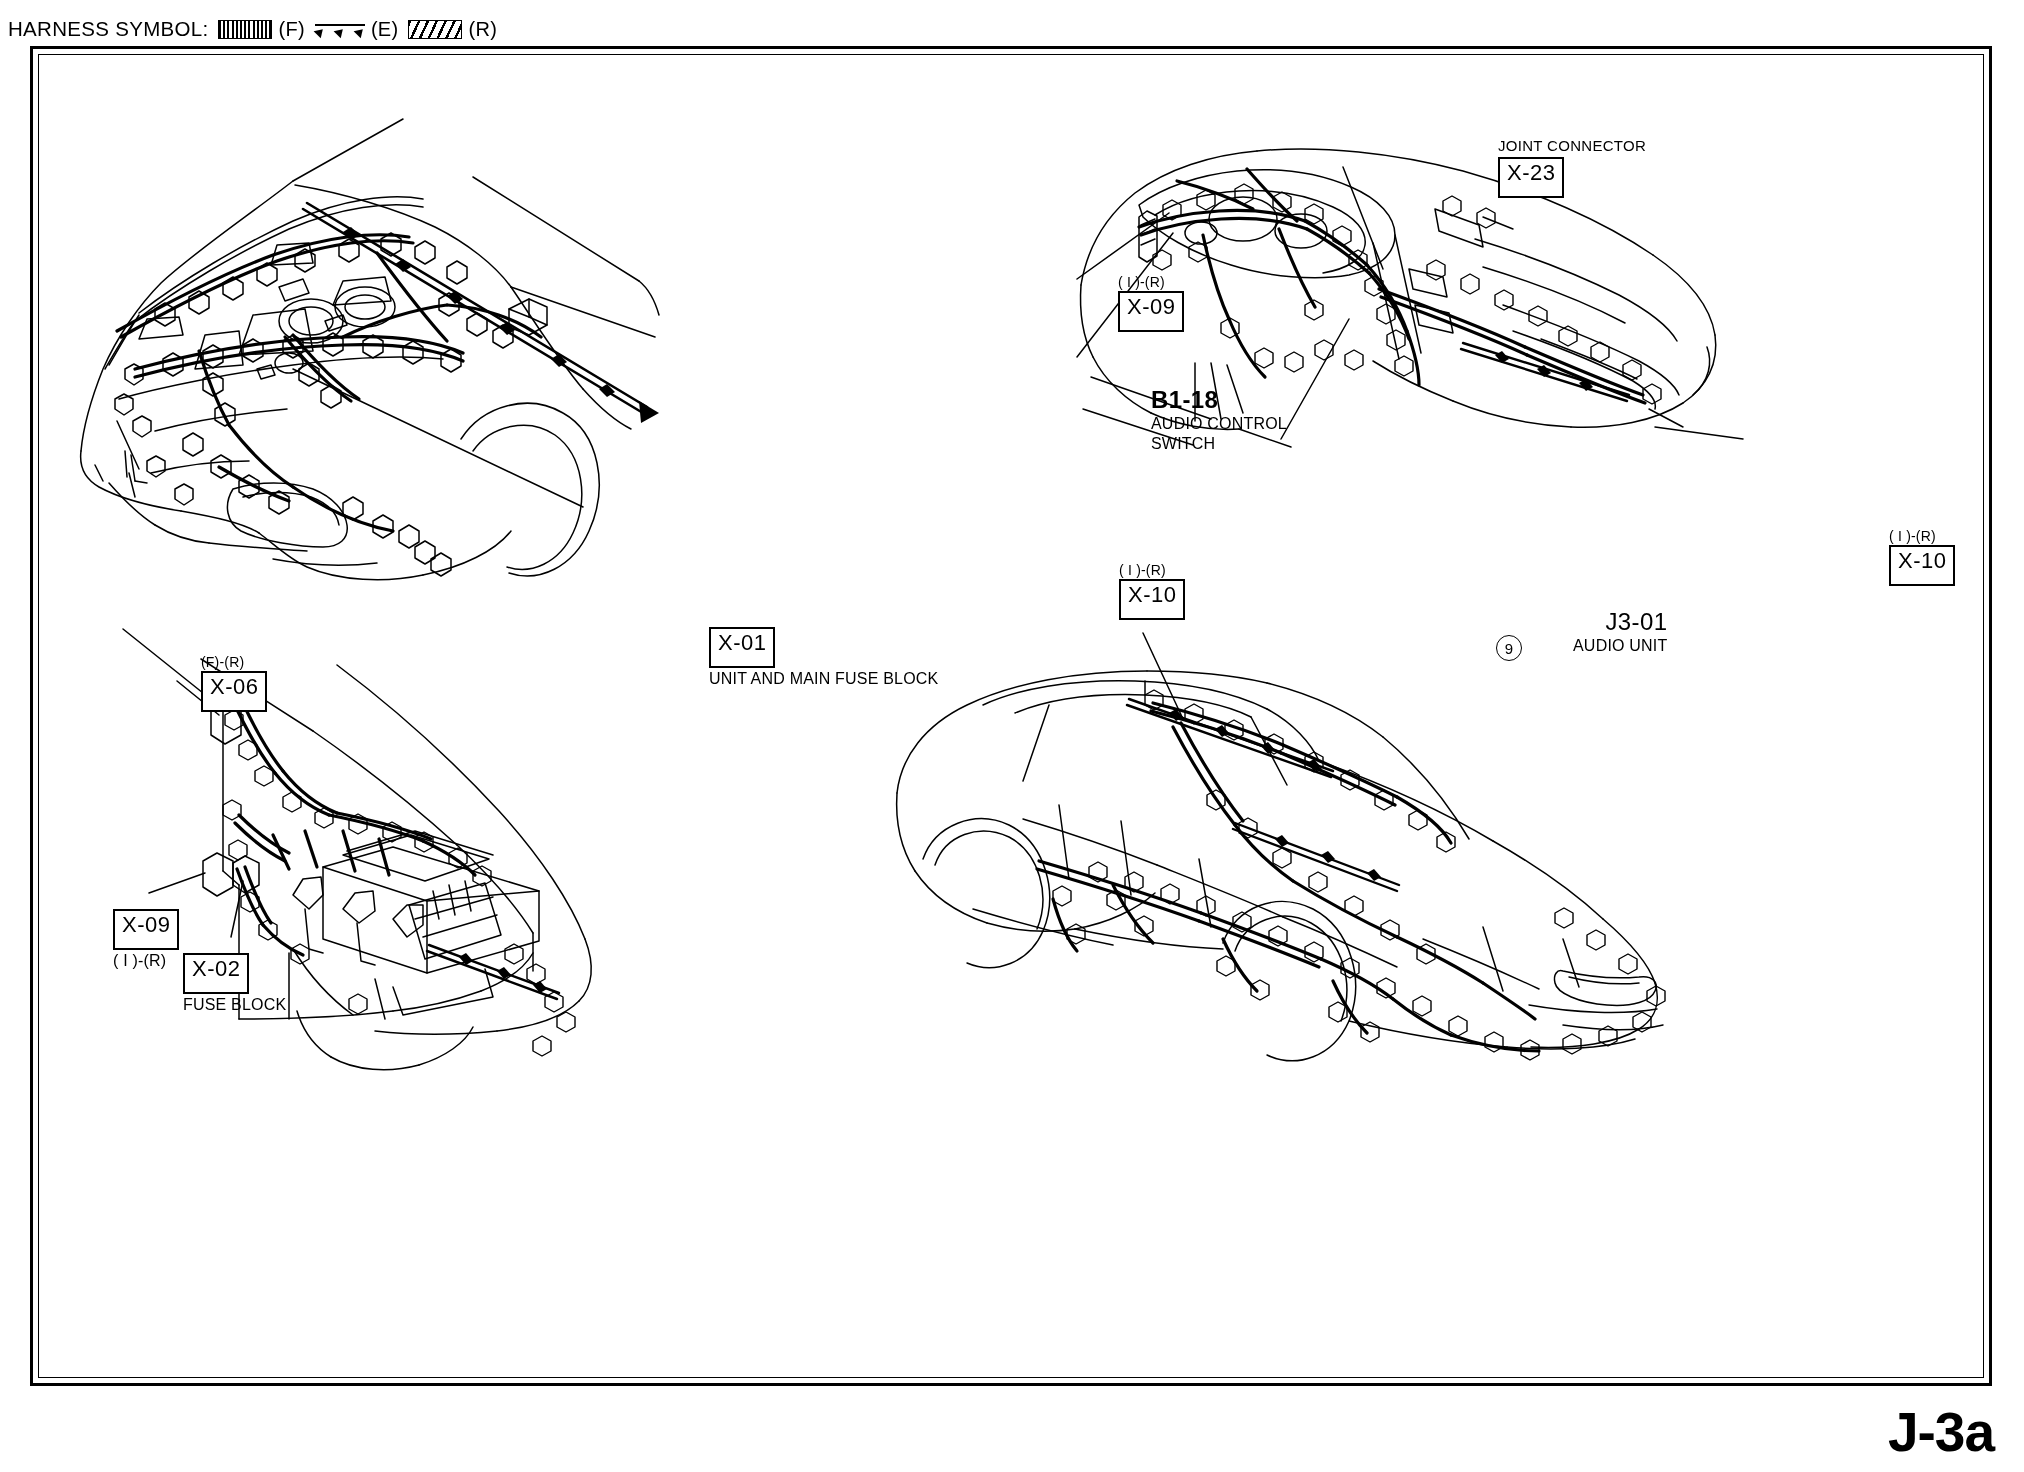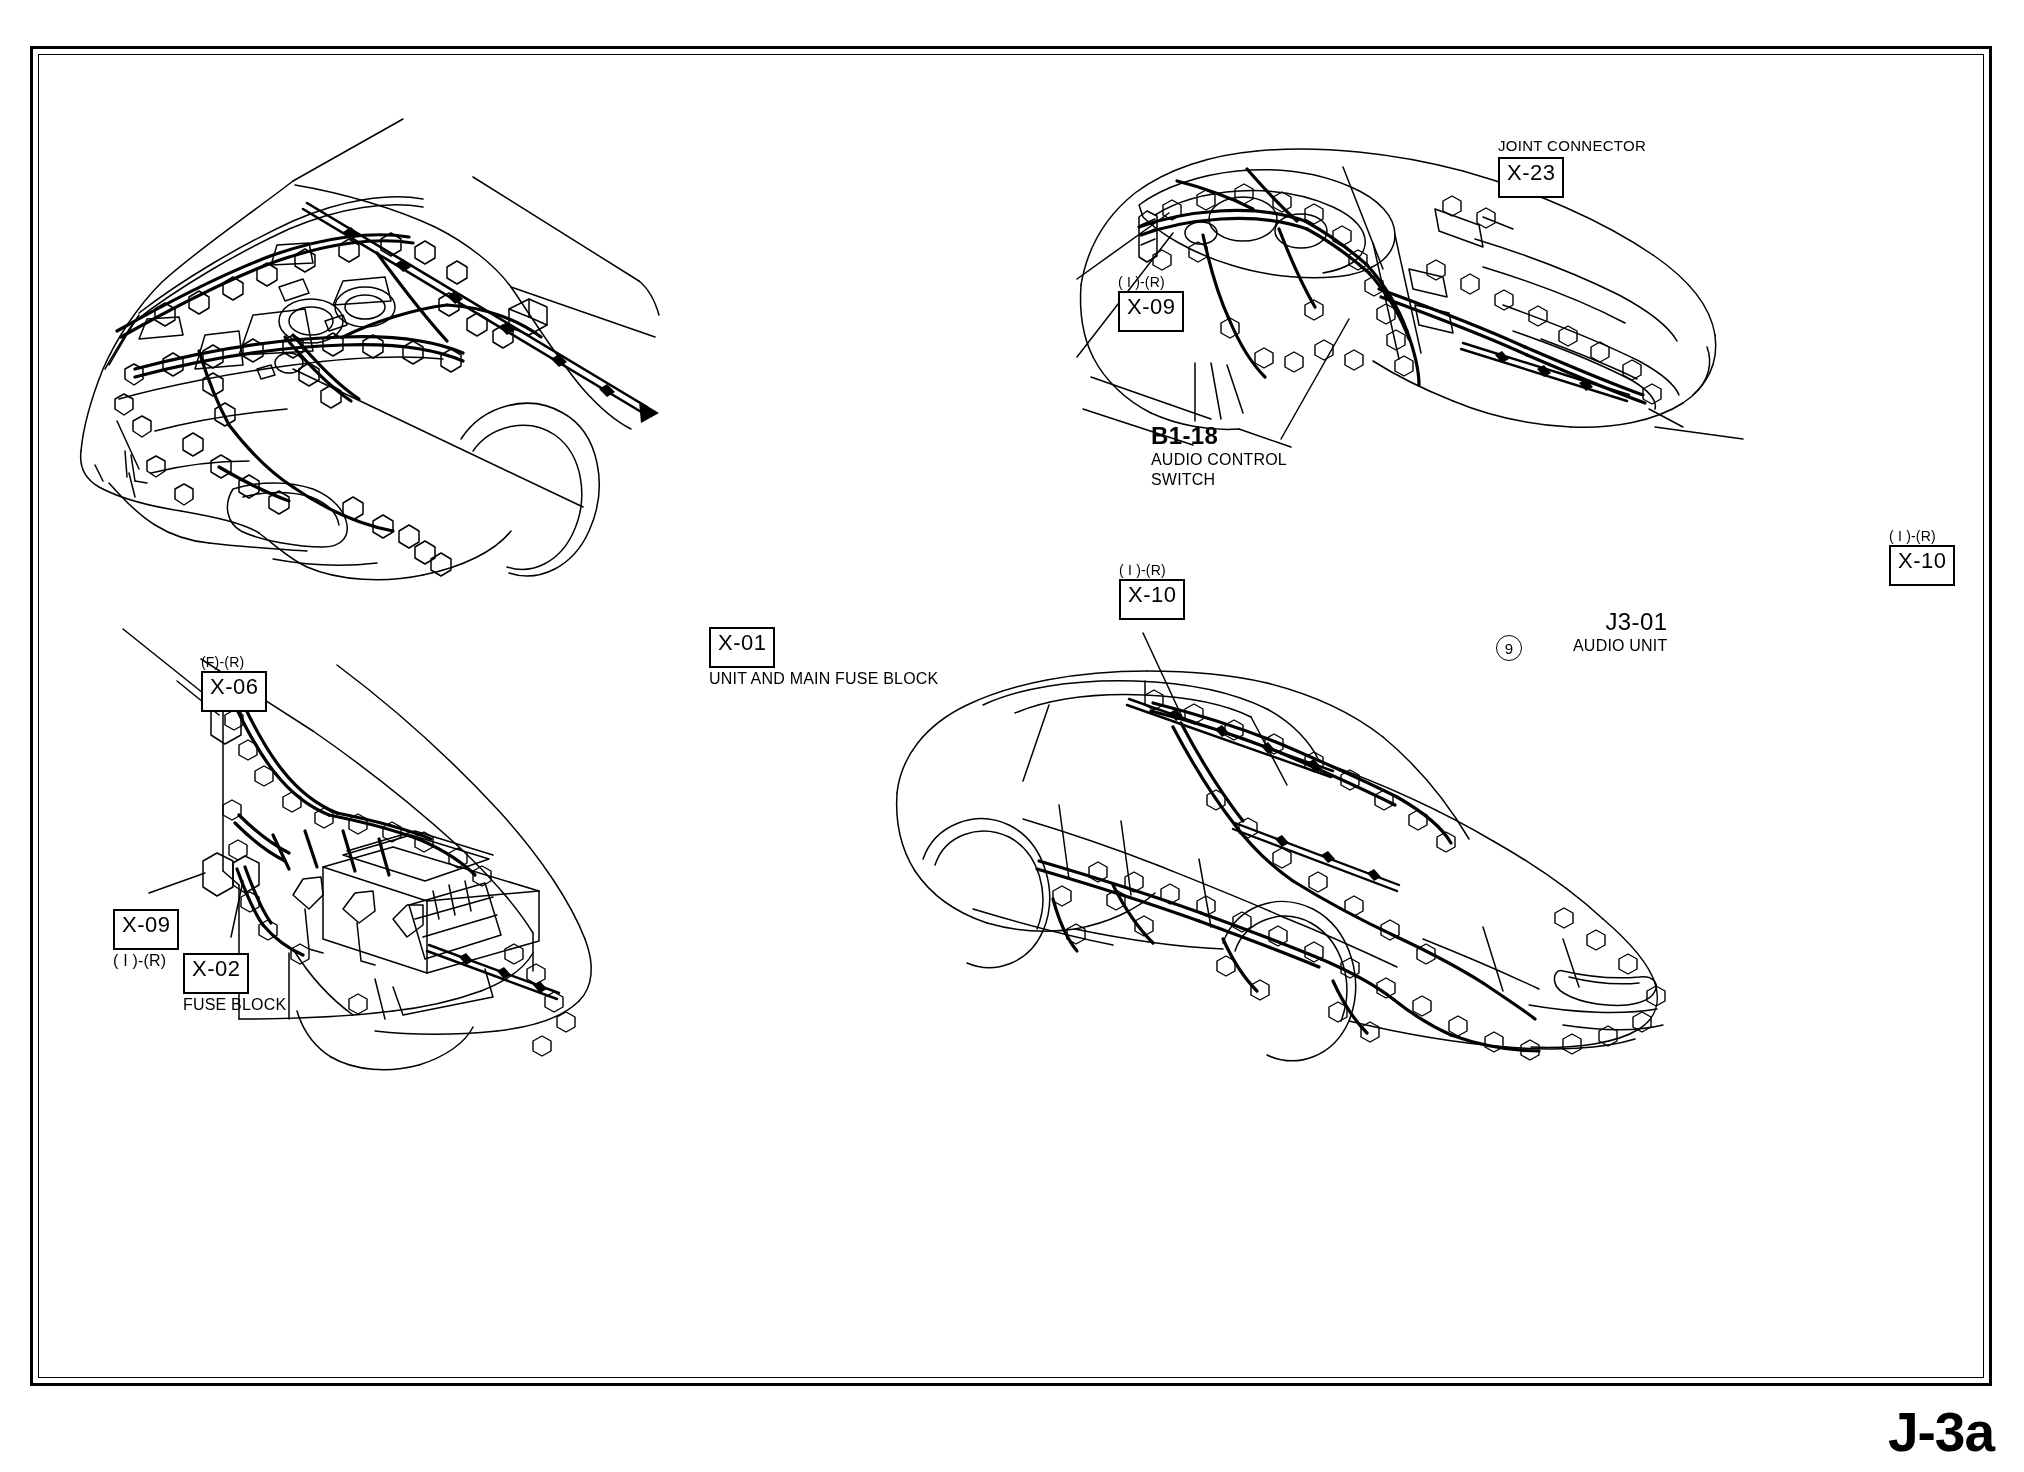--- a/index.html
+++ b/index.html
@@ -175,20 +175,44 @@
   }
   .art path, .art line, .art polyline, .art circle, .art ellipse, .art rect, .art polygon {
     vector-effect: non-scaling-stroke;
   }
 </style>
 </head>
 <body>
 
 <div id="page">
 
+  <div id="legend">
+    <span class="legend-title">HARNESS SYMBOL:</span>
+
+    <span class="sym-pair">
+      <span class="sym-box sym-f"></span>
+      <span class="sym-label">(F)</span>
+    </span>
+
+    <span class="sym-pair">
+      <span class="sym-e">
+        <span class="dots">
+            <i></i>
+            <i></i>
+            <i></i>
+          </span>
+      </span>
+      <span class="sym-label">(E)</span>
+    </span>
+
+    <span class="sym-pair">
+      <span class="sym-box sym-r"></span>
+      <span class="sym-label">(R)</span>
+    </span>
+  </div>
 
   <div id="frame">
     <div id="inner-frame"></div>
 
     <svg class="art" style="left:10px; top:20px;" width="760" height="520" viewBox="0 0 760 520">
       <g fill="none" stroke="#000" stroke-width="1.5" stroke-linejoin="round" stroke-linecap="round">
 
         <path d="M360 50 L250 112"></path>
         <path d="M250 112 C206 146 150 184 118 214 C96 236 74 268 60 300 C48 330 40 360 38 382"></path>
         <path d="M38 382 C36 398 42 410 56 418 C78 430 112 438 138 442"></path>
@@ -453,21 +477,21 @@
     <div class="callout" style="left:1465px; top:88px;">
       <div class="plain-label">JOINT CONNECTOR</div>
       <div class="code-box" style="margin-top:3px;">X-23</div>
     </div>
 
     <div class="callout" style="left:1085px; top:226px;">
       <div class="pre-note">( I )-(R)</div>
       <div class="code-box">X-09</div>
     </div>
 
-    <div class="callout" style="left:1118px; top:338px;margin-top:36px;">
+    <div class="callout" style="left:1118px; top:338px;">
       <div class="big-code" style="font-weight:bold;">B1-18</div>
       <div class="sub-note">AUDIO CONTROL</div>
       <div class="sub-note" style="margin-top:0;">SWITCH</div>
     </div>
 
     <div class="callout" style="left:1540px; top:560px;text-align:right;">
       <div class="big-code">J3-01</div>
       <div class="sub-note">AUDIO UNIT</div>
     </div>
 

